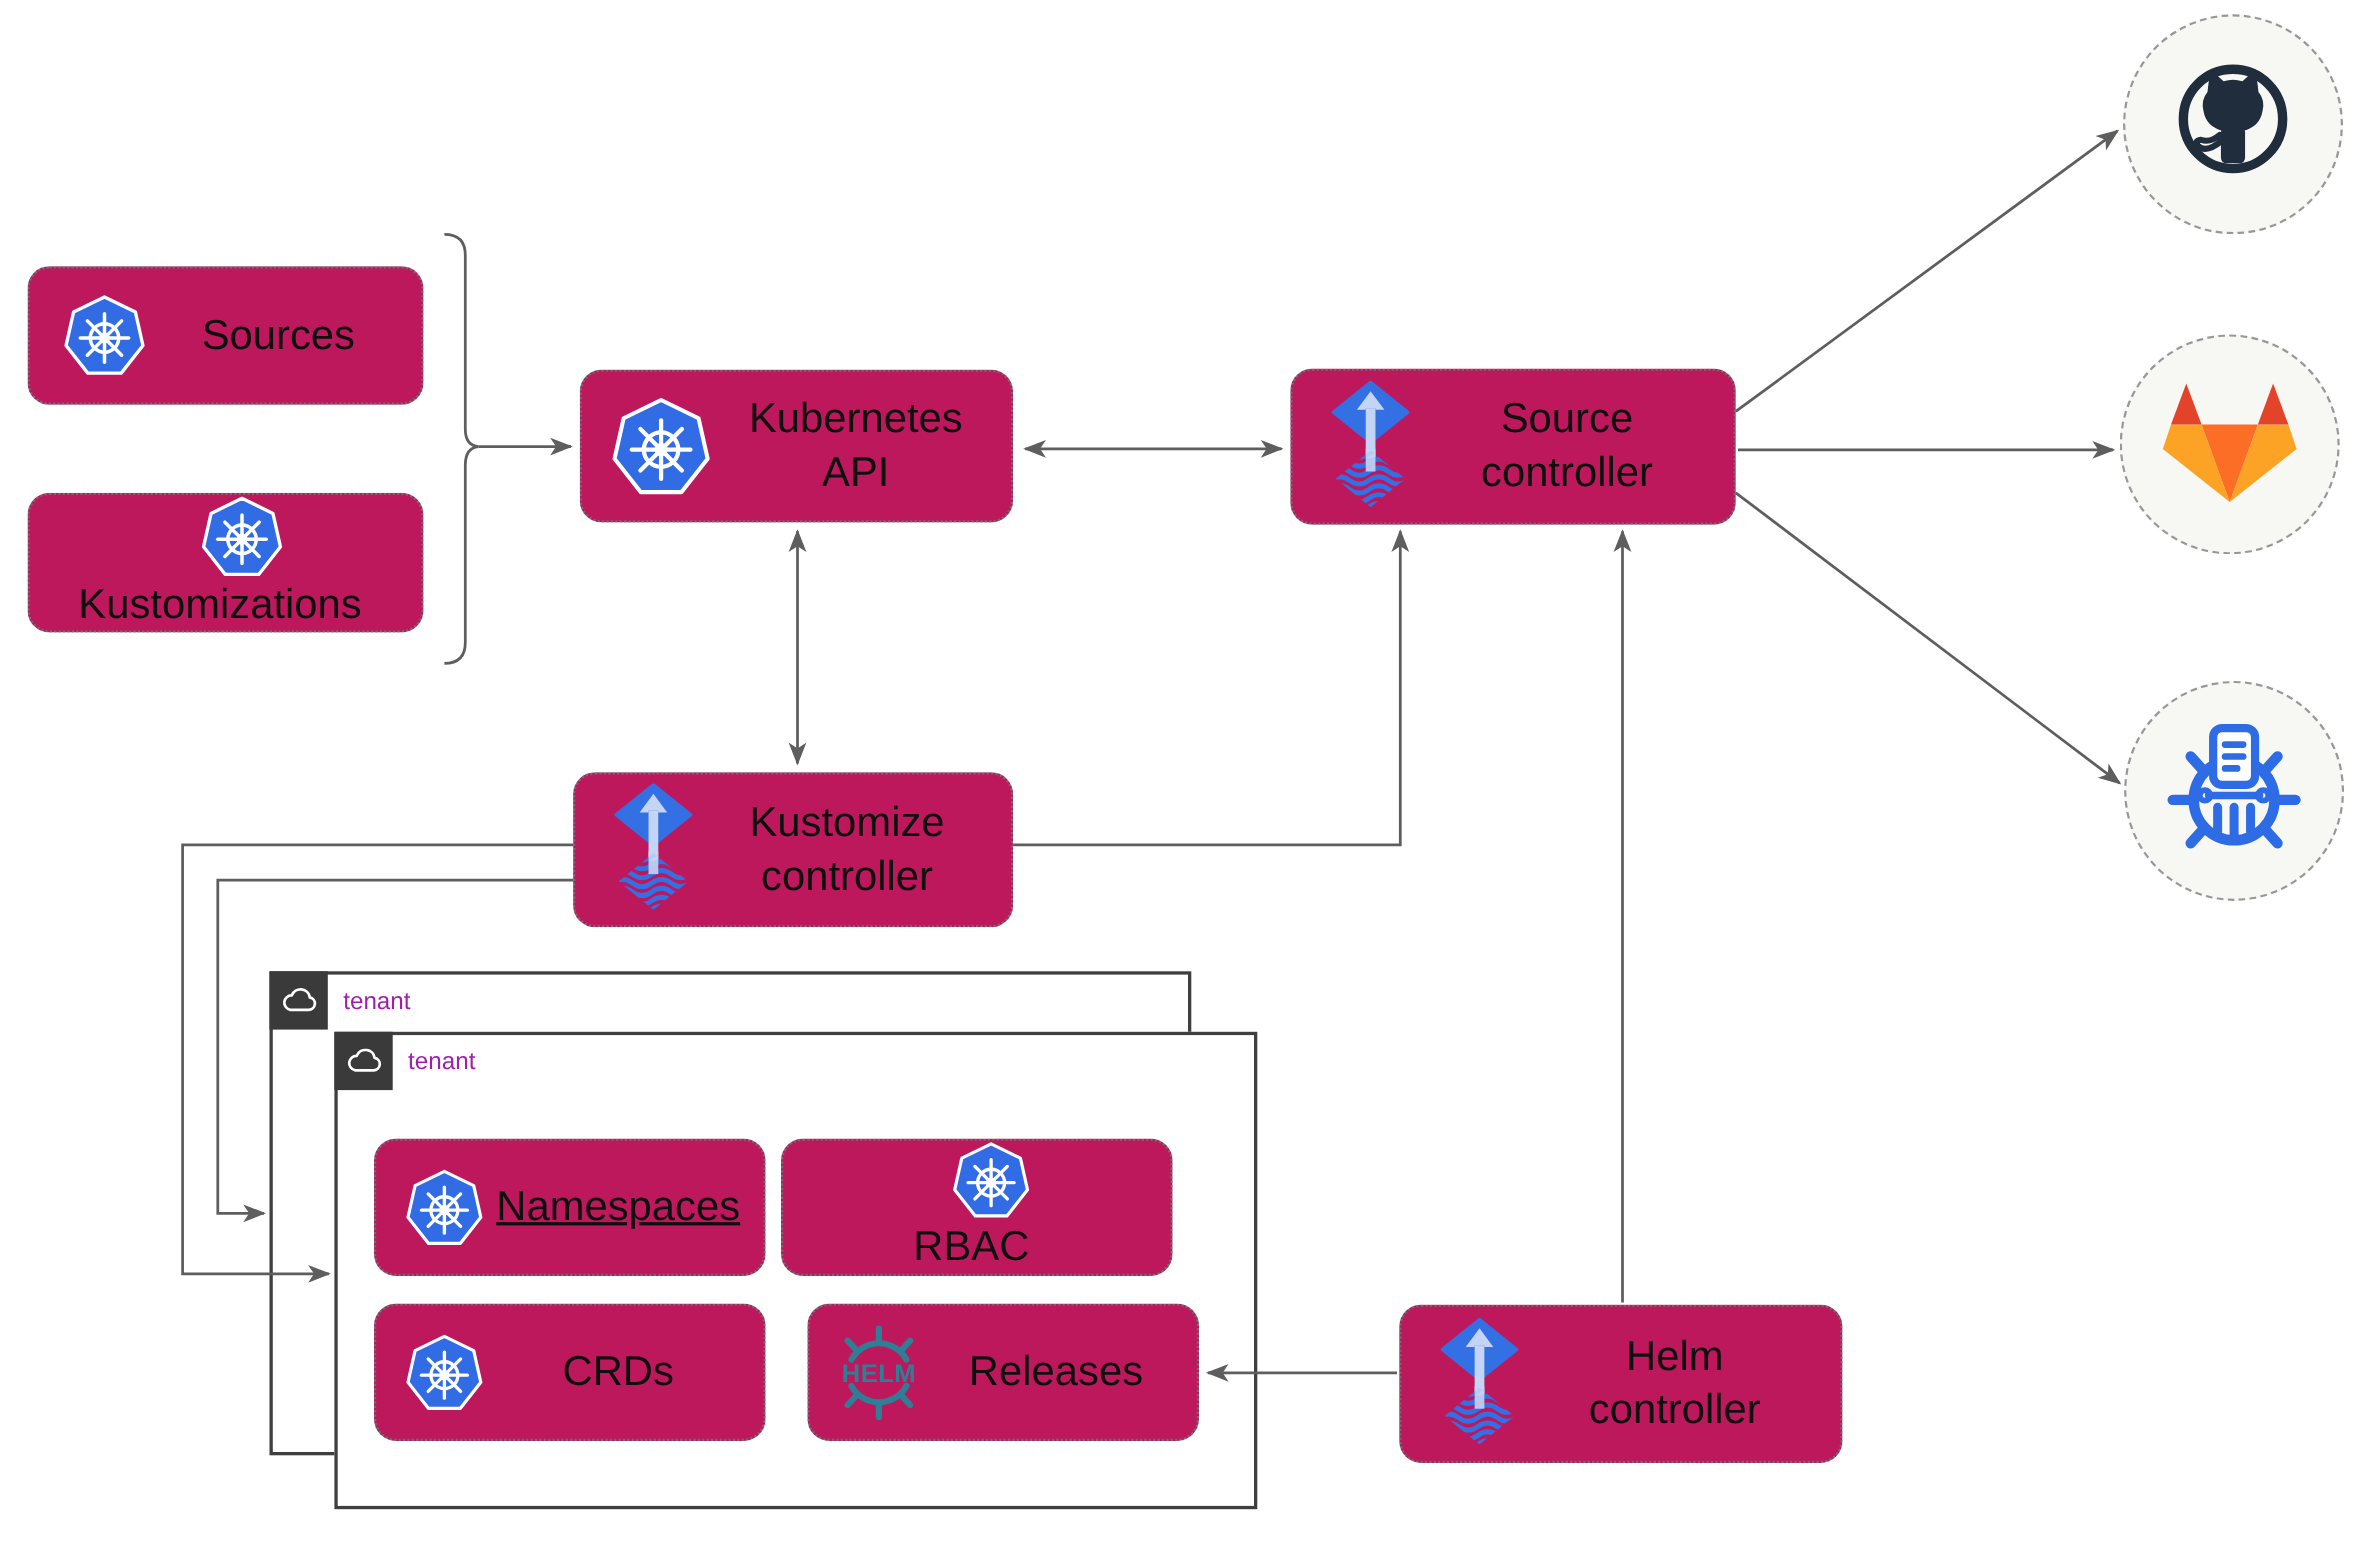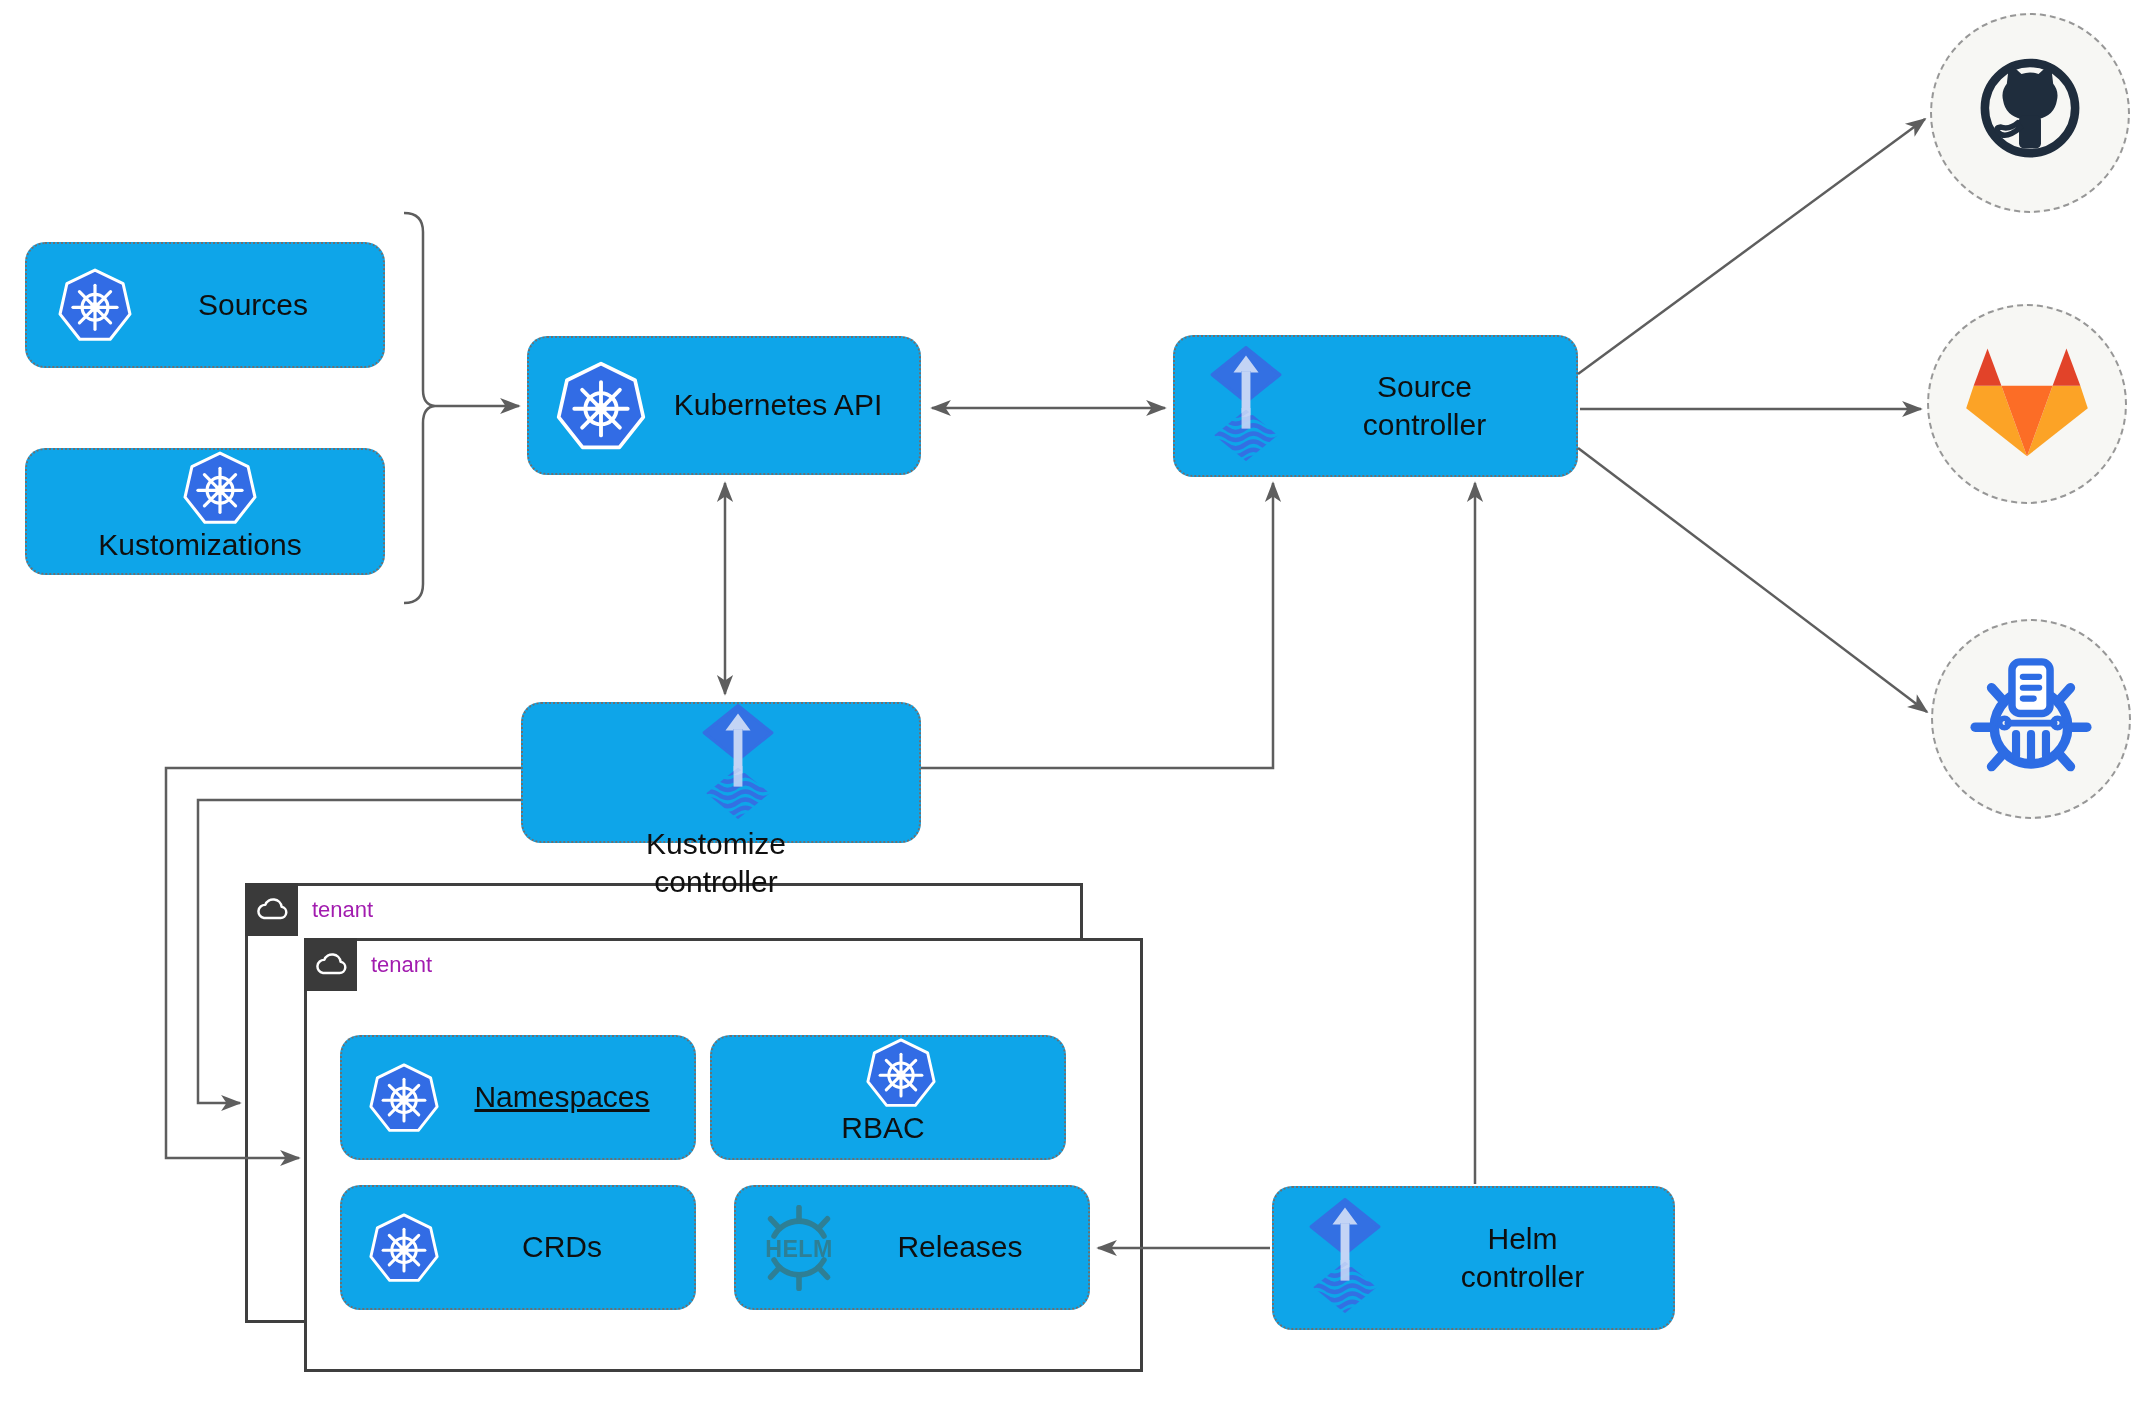--- a/index.html
+++ b/index.html
@@ -2,22 +2,22 @@
 <html><head>
 <meta charset="utf-8">
 <style>
   html,body{margin:0;padding:0;background:#ffffff;}
   .canvas{
     position:relative;width:2144px;height:1407px;background:#ffffff;overflow:hidden;
     font-family:"Liberation Sans","DejaVu Sans",sans-serif;
   }
   
   .nbox{
-    position:absolute;background:#0ea5e9;border:2.5px dotted #6f6f6f;border-radius:20px;
-    display:flex;align-items:center;box-sizing:border-box;font-size:30px;color:#0f0f0f;
+    position:absolute;background:#be185d;border:2.5px dotted #6f6f6f;border-radius:20px;
+    display:flex;align-items:center;box-sizing:border-box;font-size:38px;color:#0f0f0f;
   }
   .nbox .icon{flex:0 0 auto;display:block;}
   .nbox .label{flex:1;text-align:center;line-height:1.28;padding-right:10px;}
   
   .tenant{position:absolute;background:#ffffff;border:3px solid #3f3f3f;box-sizing:border-box;}
   .tenant .badge{
     position:absolute;top:-3px;left:-3px;width:53px;height:53px;background:#3a3a3a;
     display:flex;align-items:center;justify-content:center;
   }
   .tenant .tlabel{
@@ -207,21 +207,21 @@
   <div class="nbox" style="left:1173px;top:335px;width:405px;height:142px;justify-content:space-between;">
     <svg class="icon" style="width:74px;height:121px;margin-left:34px;">
         <use href="#sym-flux"></use>
       </svg>
     <div class="label">
       <div>Source</div>
       <div>controller</div>
     </div>
   </div>
 
-  <div class="nbox" style="left:521px;top:702px;width:400px;height:141px;flex-direction:column;">
+  <div class="nbox" style="left:521px;top:702px;width:400px;height:141px;">
     <svg class="icon" style="width:74px;height:121px;margin-left:34px;">
         <use href="#sym-flux"></use>
       </svg>
     <div class="label">
       <div>Kustomize</div>
       <div>controller</div>
     </div>
   </div>
 
   <div class="nbox" style="left:1272px;top:1186px;width:403px;height:144px;">

